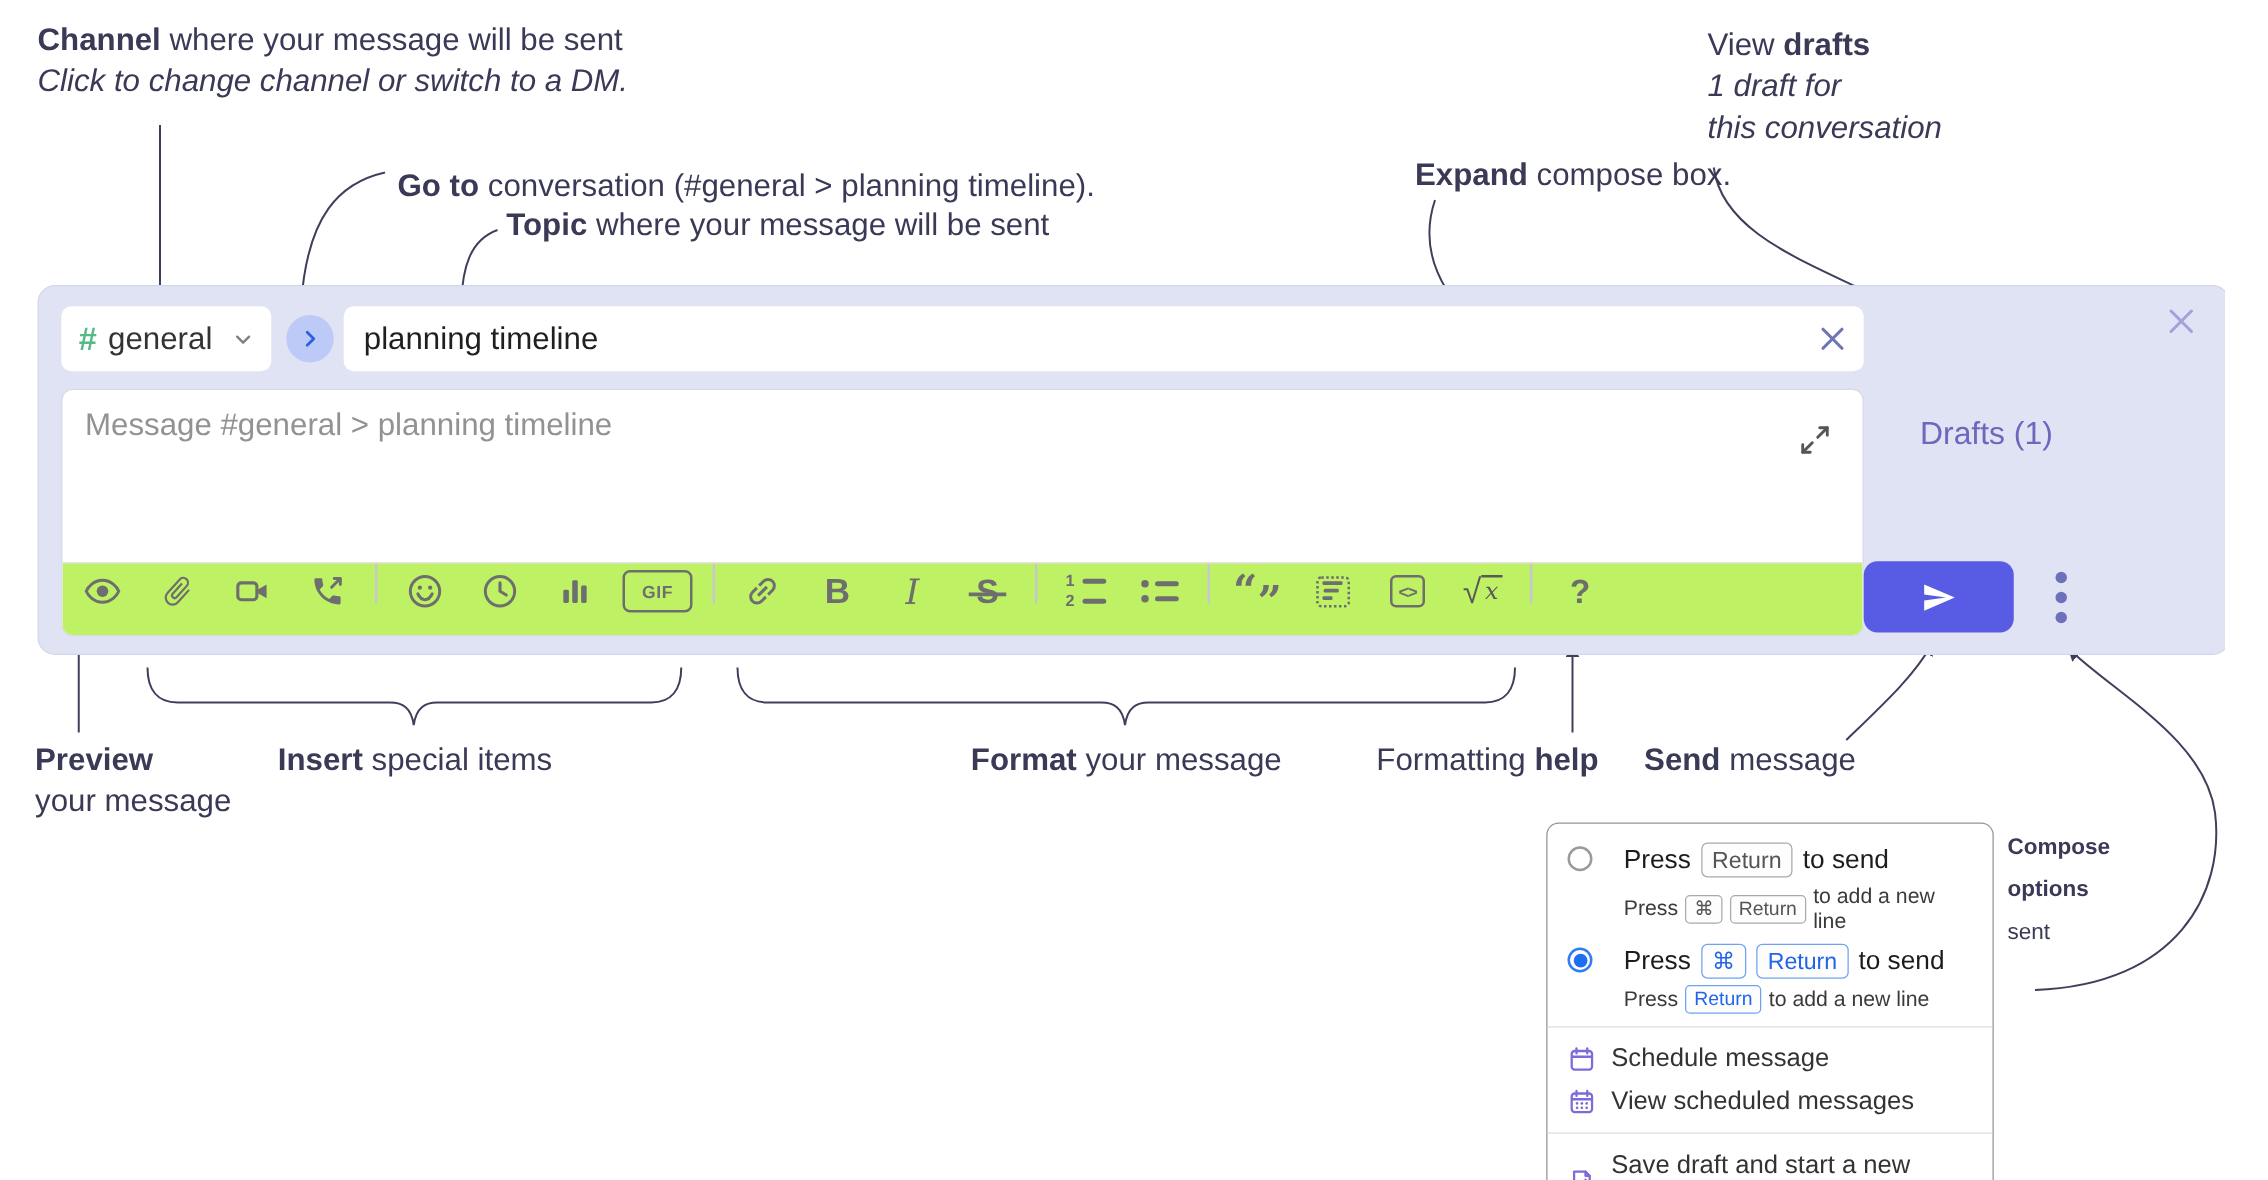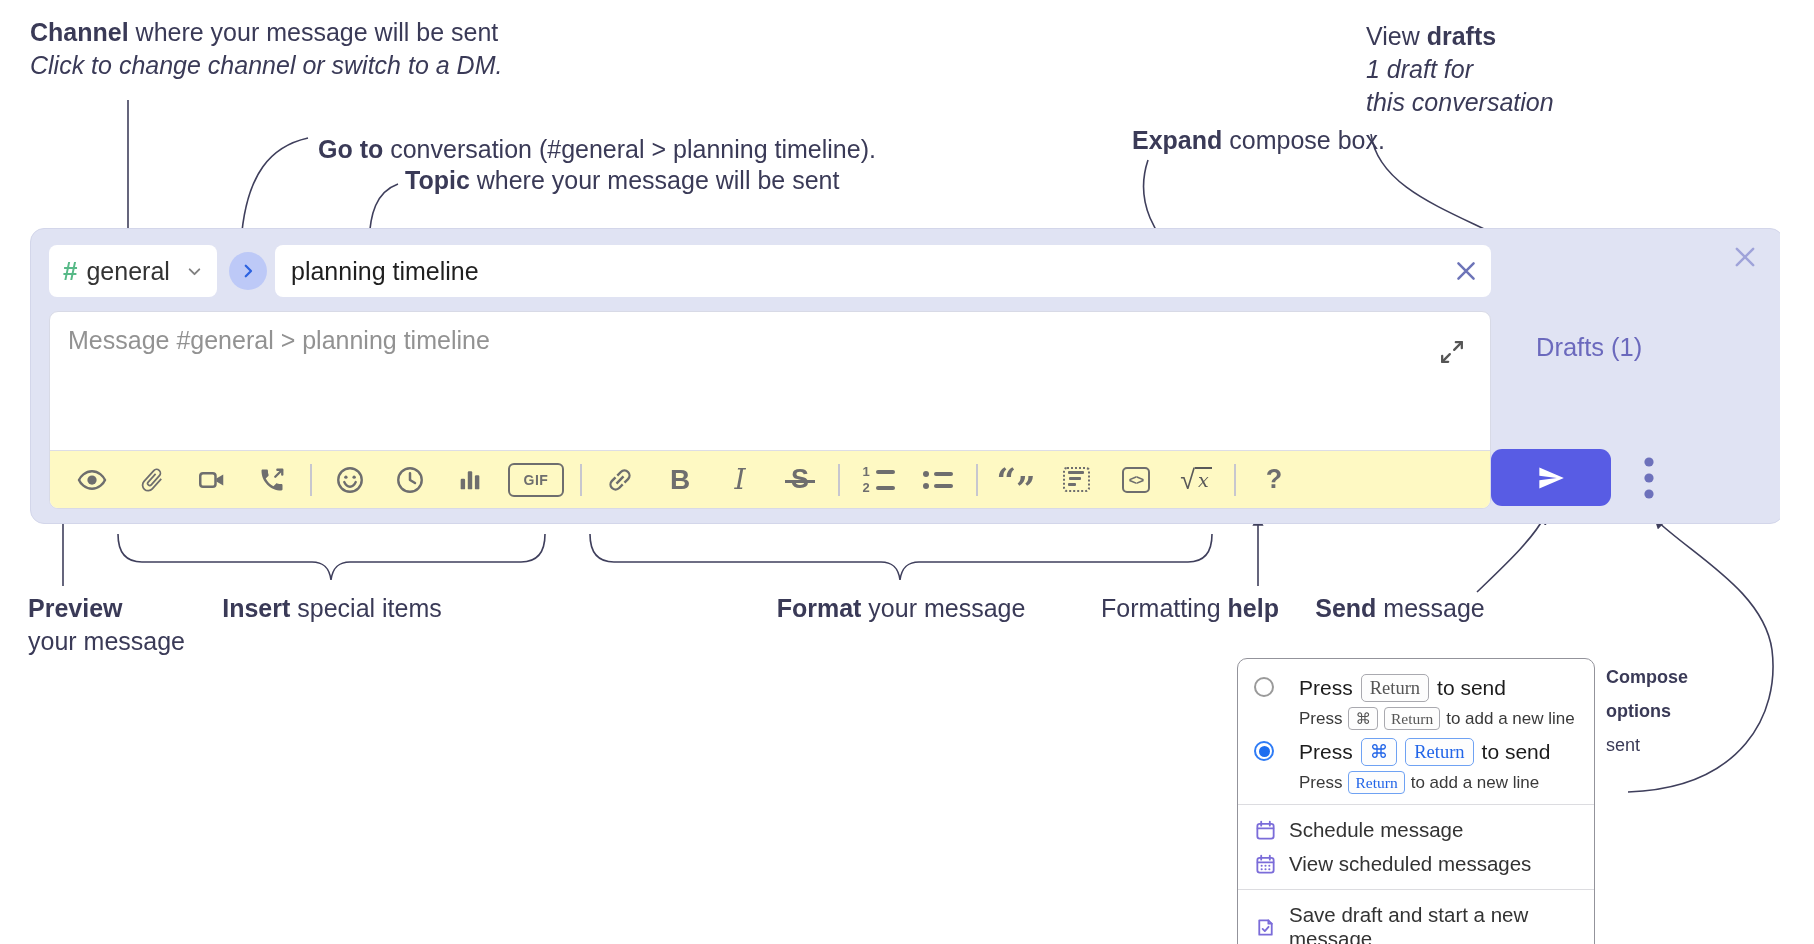--- a/index.html
+++ b/index.html
@@ -31,22 +31,22 @@
     padding:0;cursor:pointer;display:flex;}
   .box-close{position:absolute;right:24px;top:14px;width:28px;height:28px;background:none;border:none;
     padding:0;cursor:pointer;display:flex;}
   .msg-box{position:absolute;left:18px;top:82px;width:1442px;height:198px;background:#fff;
     border:1px solid #d8dae6;border-radius:9px;box-sizing:border-box;display:flex;flex-direction:column;overflow:hidden;}
   .msg-box textarea{flex:1;border:none;resize:none;outline:none;padding:14px 60px 2px 18px;
     font-size:25px;color:#333;font-family:inherit;background:transparent;}
   .msg-box textarea::placeholder{color:#929292;}
   .expand-btn{position:absolute;right:20px;top:28px;width:30px;height:30px;background:none;border:none;
     padding:0;cursor:pointer;display:flex;color:#555;}
-  .toolbar{height:57px;background:#fef9c3;border-top:1px solid #dddde6;display:flex;align-items:center;
-    gap:16px;padding-left:20px;}
+  .toolbar{height:57px;background:#bef264;border-top:1px solid #dddde6;display:flex;
+    gap:16px;padding-left:10px;}
   .tb{width:44px;height:44px;display:flex;align-items:center;justify-content:center;background:none;
     border:none;padding:0;color:#6e6e6e;cursor:pointer;position:relative;}
   .tdiv{width:2px;height:32px;background:#c7c7cf;}
   .txt-b{font-size:28px;font-weight:800;color:#6e6e6e;}
   .txt-i{font-size:28px;font-style:italic;font-family:"DejaVu Serif",serif;color:#6e6e6e;}
   .strike-wrap{position:relative;font-size:27px;font-weight:600;color:#6e6e6e;}
   .strike-line{position:absolute;left:-6px;right:-6px;top:52%;height:3px;background:#6e6e6e;}
   .gif-box{width:52px;height:30px;border:2.4px solid #6e6e6e;border-radius:6px;display:flex;
     align-items:center;justify-content:center;font-size:14px;font-weight:700;letter-spacing:.5px;color:#6e6e6e;}
   .list-ic{display:flex;flex-direction:column;gap:6px;}
@@ -79,21 +79,21 @@
   
   #popup{position:absolute;left:1237px;top:658px;width:358px;background:#fff;
     border:1.6px solid #93939b;border-radius:10px;box-sizing:border-box;padding:9px 0 8px 0;}
   .opt-row{display:flex;gap:25px;padding:6px 16px 2px 16px;align-items:flex-start;cursor:pointer;}
   .radio{width:20px;height:20px;border:2px solid #9a9a9a;border-radius:50%;box-sizing:border-box;
     margin-top:3px;flex:none;position:relative;}
   .radio.sel{border-color:#2f7cf6;}
   .radio.sel::after{content:"";position:absolute;inset:2.5px;background:#1e6ef0;border-radius:50%;}
   .opt-main{display:flex;align-items:center;gap:8px;font-size:21px;color:#1c1c1c;}
   .opt-sub{display:flex;align-items:center;gap:6px;font-size:17px;color:#3a3a3a;margin-top:5px;}
-  kbd{font-family:Liberation Serif, serif;border:1.5px solid #a9a9af;color:#555;background:#fdfdfd;border-radius:5px;
+  kbd{font-family:Liberation Sans, sans-serif;border:1.5px solid #a9a9af;color:#555;background:#fdfdfd;border-radius:5px;
     padding:0 8px;font-size:18.5px;line-height:26px;display:inline-block;}
   kbd.sm{font-size:15.5px;padding:0 6px;line-height:21px;border-radius:4px;}
   kbd.blue{border-color:#6fa2f3;color:#2265e8;}
   .pdiv{border-top:1.5px solid #dcdce0;margin:8px 0;}
   .menu-item{display:flex;align-items:center;gap:12px;padding:5px 16px;font-size:20.5px;color:#333;
     cursor:pointer;}
   .mi-icon{color:#7b6cd9;display:flex;flex:none;}
 </style>
 </head>
 <body>

